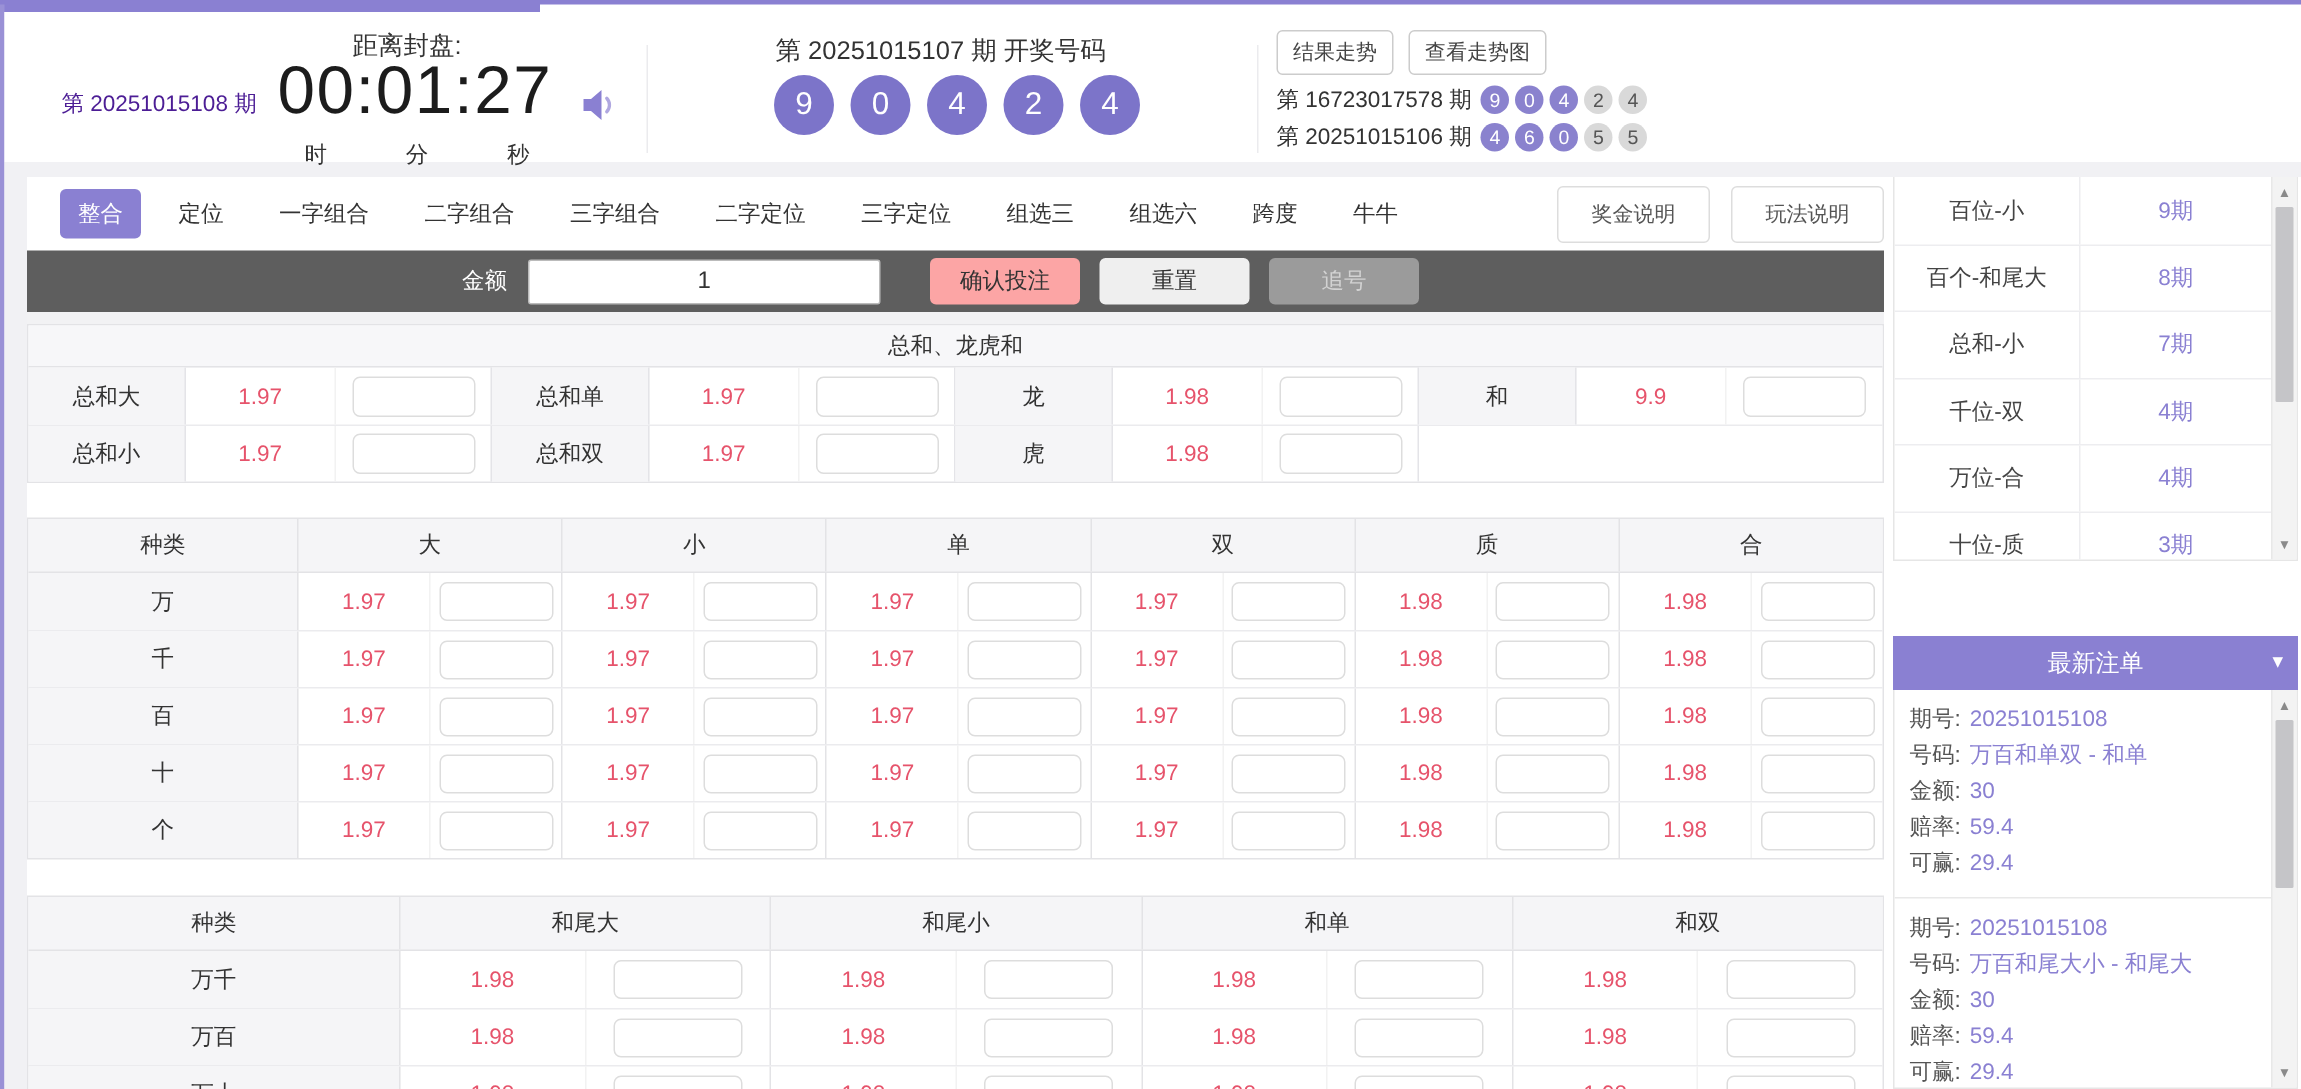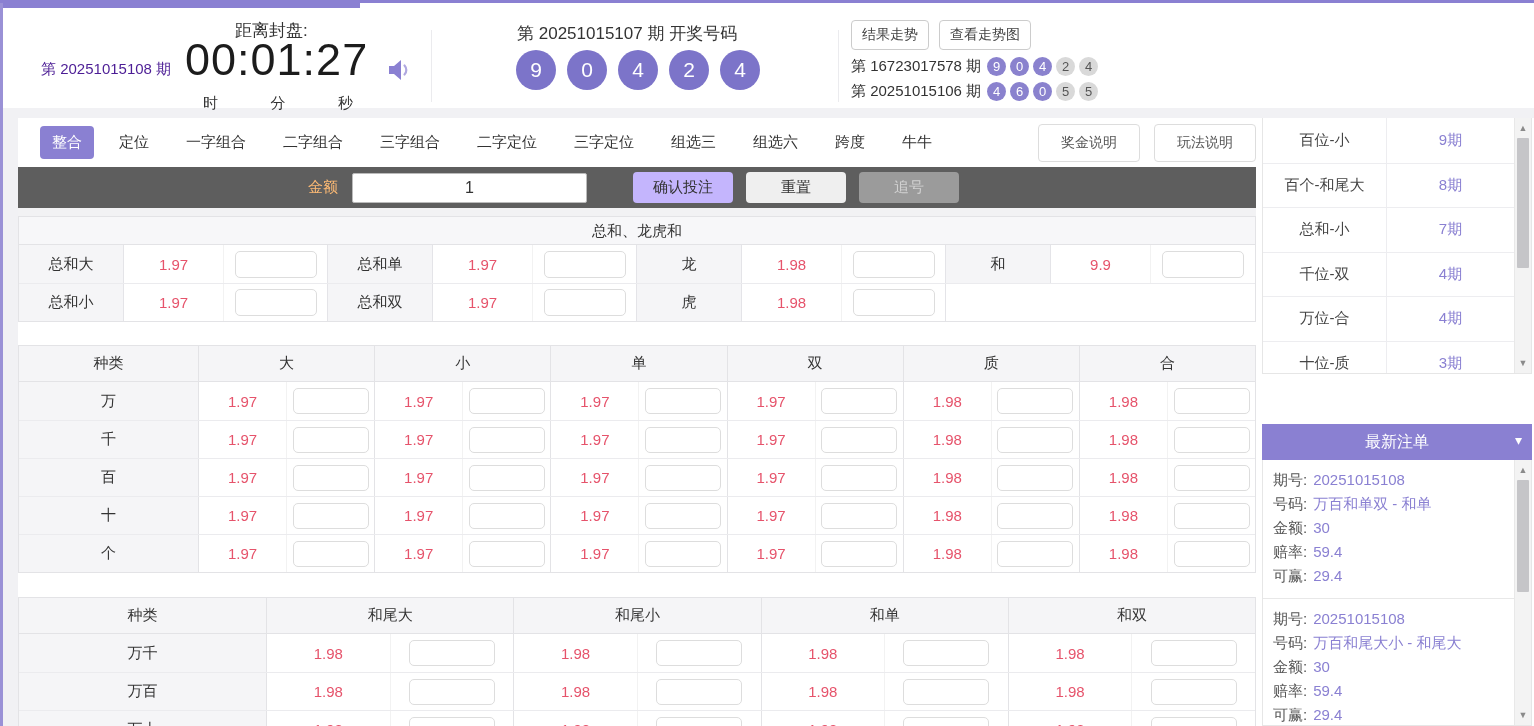--- a/index.html
+++ b/index.html
@@ -35,24 +35,24 @@
 
   
   .tabs { position:absolute; left:18px; top:118px; width:1238px; height:49px; background:#fff; display:flex; align-items:center; padding:0 0 0 22px; }
   .tab { font-size:15px; color:#333; padding:7px 12px; margin-right:13px; border-radius:4px; cursor:pointer; white-space:nowrap; }
   .tab.active { background:#8a80d2; color:#fff; }
   .help-btns { margin-left:auto; display:flex; gap:14px; }
   .help-btn { border:1px solid #ddd; border-radius:4px; background:#fff; padding:9px 22px; font-size:14px; color:#555; cursor:pointer; }
 
   
   .betbar { position:absolute; left:18px; top:167px; width:1238px; height:41px; background:#5e5e5e; display:flex; align-items:center; }
-  .amount-label { margin-left:290px; color:#fdba74; font-size:15px; }
+  .amount-label { margin-left:290px; color:#ffffff; font-size:15px; }
   .amount-input { margin-left:14px; width:235px; height:30px; border:1px solid #bbb; border-radius:2px; text-align:center; font-size:16px; color:#333; font-family:"Liberation Sans",sans-serif; }
   .bar-btn { height:31px; border:none; border-radius:4px; font-size:15px; cursor:pointer; font-family:"Liberation Sans",sans-serif; }
-  .btn-confirm { margin-left:46px; width:100px; background:#c4b5fd; color:#333; }
+  .btn-confirm { margin-left:33px; width:100px; background:#fca5a5; color:#333; }
   .btn-reset { margin-left:13px; width:100px; background:#efefef; color:#333; }
   .btn-chase { margin-left:13px; width:100px; background:#9b9b9b; color:#d2d2d2; }
 
   
   .sum { position:absolute; left:18px; top:216px; width:1238px; background:#fff; border:1px solid #e3e3e6; }
   .sum-title { height:28px; line-height:28px; text-align:center; background:#f7f7f9; border-bottom:1px solid #e3e3e6; font-size:15px; color:#333; }
   .sum-row { display:flex; height:38px; }
   .sum-row + .sum-row { border-top:1px solid #ebebee; }
   .s-group { flex:0 0 309px; display:flex; border-right:1px solid #e4e4e8; }
   .s-group:last-child { flex:1; border-right:none; }

